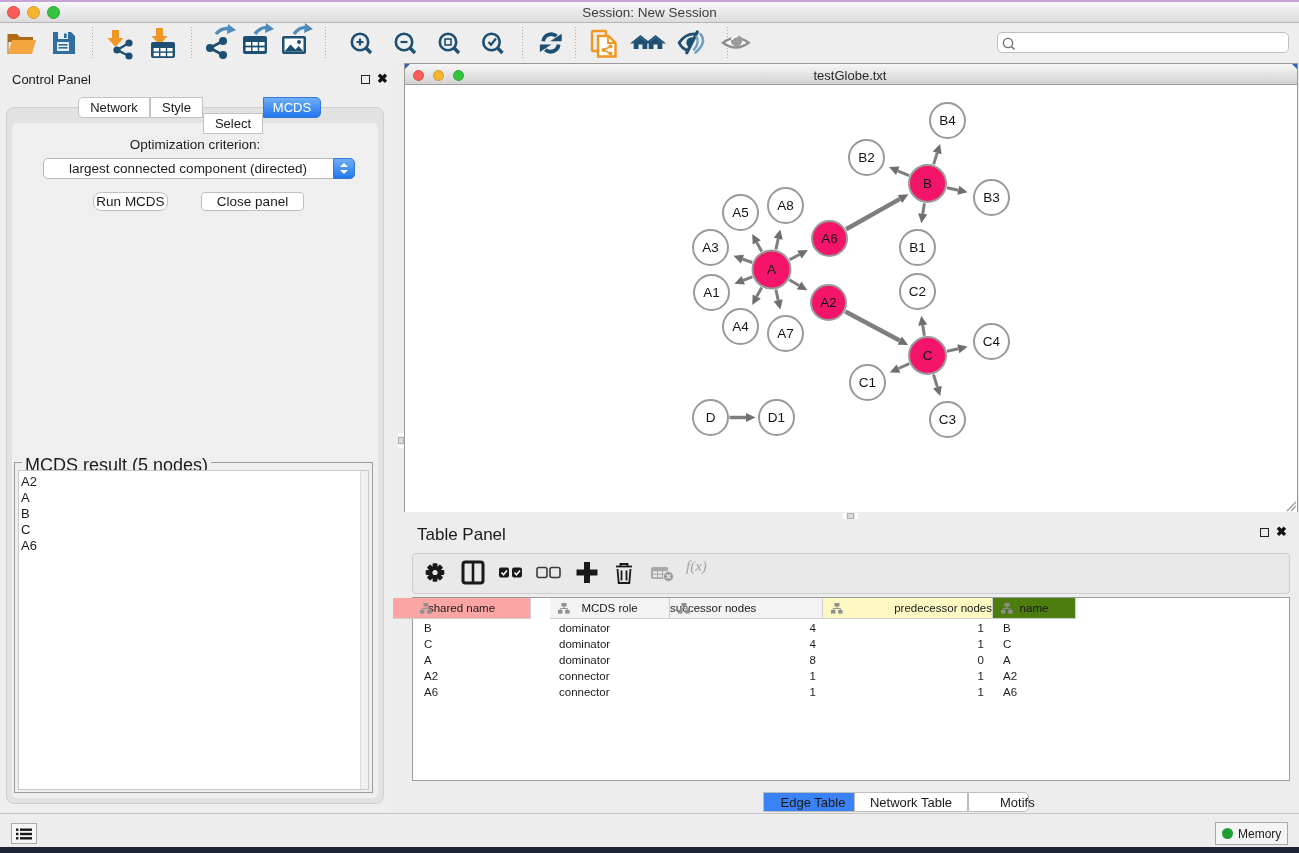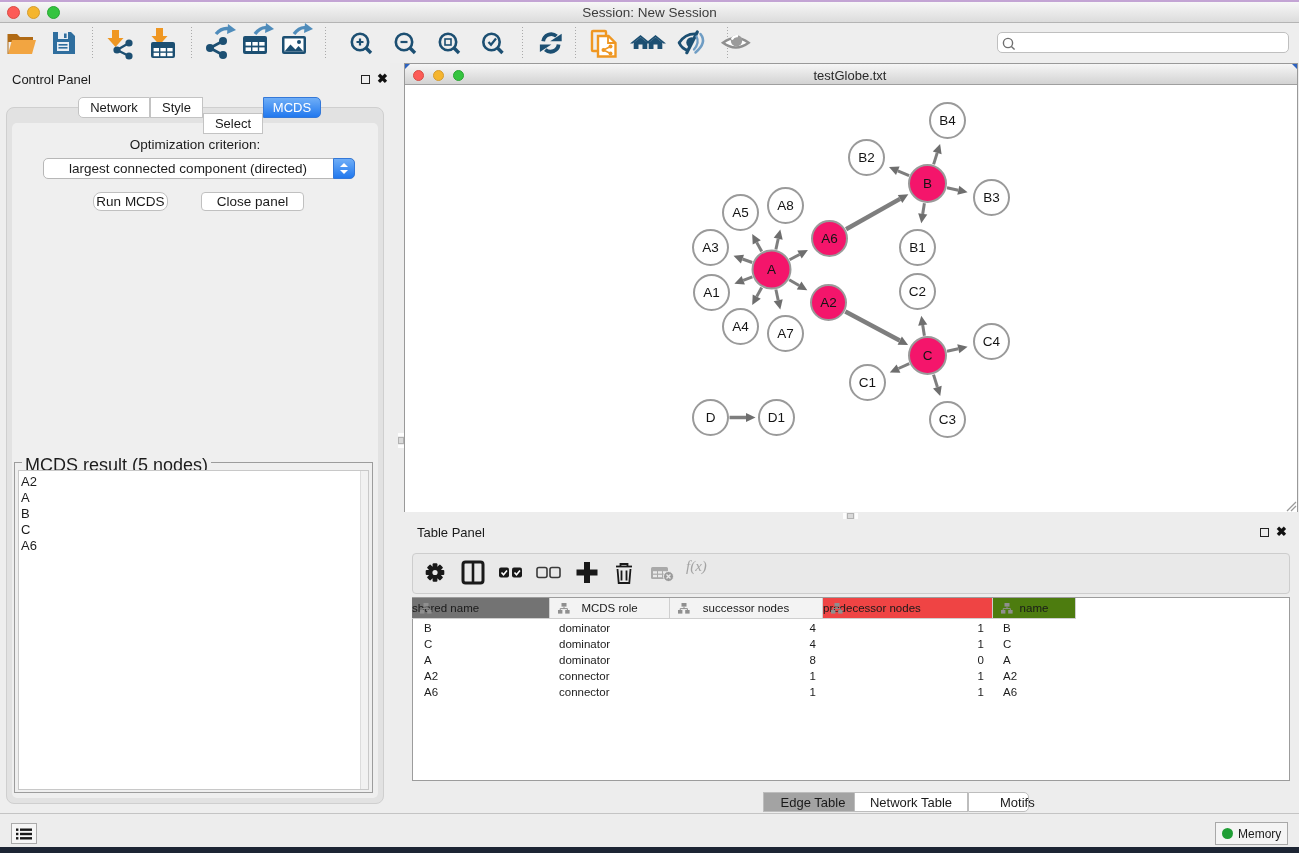--- a/index.html
+++ b/index.html
@@ -246,21 +246,21 @@
   </div>
 <div class="abs" style="left:397.5px;top:433px;width:6px;height:3px;background:#fdfdfd;"></div>
 <div class="abs" style="left:397.5px;top:436.5px;width:6px;height:7px;background:#d9d9d9;border:1px solid #b2b2b2;"></div>
 <div class="abs" style="left:397.5px;top:444.5px;width:6px;height:3px;background:#fdfdfd;"></div>
 <div class="abs" style="left:843px;top:512.5px;width:3px;height:6px;background:#fdfdfd;"></div>
 <div class="abs" style="left:846.5px;top:512.5px;width:7px;height:6px;background:#d9d9d9;border:1px solid #b2b2b2;"></div>
 <div class="abs" style="left:854.5px;top:512.5px;width:3px;height:6px;background:#fdfdfd;"></div>
 <svg class="abs" style="left:1286px;top:501px;" width="11" height="11">
     <path d="M10 1 L1 10 M10 5 L5 10" stroke="#9a9a9a" stroke-width="1.3"></path>
   </svg>
-<div class="txt" style="left:417px;top:525px;font-size:13px;color:#1a1a1a;">Table Panel</div>
+<div class="txt" style="left:417px;top:525px;font-size:17px;color:#1a1a1a;">Table Panel</div>
 <div style="position:absolute;left:1260px;top:528px;width:9px;height:9px;border:1.6px solid #222;box-sizing:border-box;"></div>
 <div style="position:absolute;left:1276px;top:524px;width:14px;height:14px;font-weight:bold;font-size:13px;color:#111;">✖</div>
 <div class="abs" style="left:411.5px;top:553px;width:878px;height:41px;background:#e9e9e9;border:1px solid #cdcdcd;border-radius:4px;"></div>
 <svg class="abs" style="left:411px;top:553px;" width="320" height="41">
 <g fill="#191919">
       <circle cx="24" cy="19.5" r="6.2"></circle>
 <rect x="21.6" y="10.2" width="4.8" height="4.6" rx="1" transform="rotate(0 24 19.5)"></rect>
 <rect x="21.6" y="10.2" width="4.8" height="4.6" rx="1" transform="rotate(45 24 19.5)"></rect>
 <rect x="21.6" y="10.2" width="4.8" height="4.6" rx="1" transform="rotate(90 24 19.5)"></rect>
 <rect x="21.6" y="10.2" width="4.8" height="4.6" rx="1" transform="rotate(135 24 19.5)"></rect>
@@ -298,48 +298,48 @@
         <rect x="242" y="21.8" width="4" height="2.4"></rect>
         <rect x="247" y="21.8" width="4" height="2.4"></rect>
         <rect x="252" y="21.8" width="3.5" height="2.4"></rect>
       </g>
       <circle cx="257.5" cy="23.5" r="5" fill="#9a9a9a" stroke="#e9e9e9" stroke-width="1"></circle>
       <path d="M255.5 21.5 l4 4 M259.5 21.5 l-4 4" stroke="#e9e9e9" stroke-width="1.4"></path>
     </g>
 </svg>
 <div class="txt" style="left:686px;top:558px;font-size:15px;color:#a3a3a3;font-family:'Liberation Serif',serif;font-style:italic;">f(x)</div>
 <div class="abs" style="left:411.5px;top:597px;width:878px;height:184px;background:#fff;border:1px solid #9c9c9c;"></div>
-<div class="abs" style="left:412px;top:598px;width:138px;height:21px;background:#737373;border-right:1px solid #cfcfcf;border-bottom:1px solid #cfcfcf;font-size:11.5px;color:#1a1a1a;text-align:left;line-height:21px;">shared name</div>
+<div class="abs" style="left:393px;top:598px;width:138px;height:21px;background:#fca5a5;border-right:1px solid #cfcfcf;border-bottom:1px solid #cfcfcf;font-size:11.5px;color:#1a1a1a;text-align:center;line-height:21px;">shared name</div>
 <svg width="12" height="11" style="position:absolute;left:420px;top:603px;">
     <g fill="#8f8f8f">
       <rect x="3.5" y="0" width="5" height="3.6"></rect>
       <rect x="0" y="7" width="4.4" height="3.6"></rect>
       <rect x="7.2" y="7" width="4.4" height="3.6"></rect>
       <path d="M6 3.6 v2 M2.2 7 v-1.4 h7.2 V7" stroke="#8f8f8f" stroke-width="1" fill="none"></path>
     </g>
   </svg>
 <div class="abs" style="left:550px;top:598px;width:120px;height:21px;background:#f3f3f3;border-right:1px solid #cfcfcf;border-bottom:1px solid #cfcfcf;font-size:11.5px;color:#1a1a1a;text-align:center;line-height:21px;">MCDS role</div>
 <svg width="12" height="11" style="position:absolute;left:558px;top:603px;">
     <g fill="#8f8f8f">
       <rect x="3.5" y="0" width="5" height="3.6"></rect>
       <rect x="0" y="7" width="4.4" height="3.6"></rect>
       <rect x="7.2" y="7" width="4.4" height="3.6"></rect>
       <path d="M6 3.6 v2 M2.2 7 v-1.4 h7.2 V7" stroke="#8f8f8f" stroke-width="1" fill="none"></path>
     </g>
   </svg>
-<div class="abs" style="left:670px;top:598px;width:153px;height:21px;background:#f3f3f3;border-right:1px solid #cfcfcf;border-bottom:1px solid #cfcfcf;font-size:11.5px;color:#1a1a1a;text-align:center;line-height:21px;">successor nodes</div>
+<div class="abs" style="left:670px;top:598px;width:153px;height:21px;background:#f3f3f3;border-right:1px solid #cfcfcf;border-bottom:1px solid #cfcfcf;font-size:11.5px;color:#1a1a1a;line-height:21px;">successor nodes</div>
 <svg width="12" height="11" style="position:absolute;left:678px;top:603px;">
     <g fill="#8f8f8f">
       <rect x="3.5" y="0" width="5" height="3.6"></rect>
       <rect x="0" y="7" width="4.4" height="3.6"></rect>
       <rect x="7.2" y="7" width="4.4" height="3.6"></rect>
       <path d="M6 3.6 v2 M2.2 7 v-1.4 h7.2 V7" stroke="#8f8f8f" stroke-width="1" fill="none"></path>
     </g>
   </svg>
-<div class="abs" style="left:823px;top:598px;width:170px;height:21px;background:#ef4444;border-right:1px solid #cfcfcf;border-bottom:1px solid #cfcfcf;font-size:11.5px;color:#1a1a1a;text-align:left;line-height:21px;">predecessor nodes</div>
+<div class="abs" style="left:823px;top:598px;width:170px;height:21px;background:#fef9c3;border-right:1px solid #cfcfcf;border-bottom:1px solid #cfcfcf;font-size:11.5px;color:#1a1a1a;text-align:right;line-height:21px;">predecessor nodes</div>
 <svg width="12" height="11" style="position:absolute;left:831px;top:603px;">
     <g fill="#8f8f8f">
       <rect x="3.5" y="0" width="5" height="3.6"></rect>
       <rect x="0" y="7" width="4.4" height="3.6"></rect>
       <rect x="7.2" y="7" width="4.4" height="3.6"></rect>
       <path d="M6 3.6 v2 M2.2 7 v-1.4 h7.2 V7" stroke="#8f8f8f" stroke-width="1" fill="none"></path>
     </g>
   </svg>
 <div class="abs" style="left:993px;top:598px;width:83px;height:21px;background:#4d7c0f;border-right:1px solid #cfcfcf;border-bottom:1px solid #cfcfcf;font-size:11.5px;color:#1a1a1a;text-align:center;line-height:21px;">name</div>
 <svg width="12" height="11" style="position:absolute;left:1001px;top:603px;">
@@ -369,21 +369,21 @@
 <div class="txt" style="left:559px;top:670px;font-size:11.5px;">connector</div>
 <div class="abs" style="left:700px;top:670px;width:116px;text-align:right;font-size:11.5px;color:#1c1c1c;">1</div>
 <div class="abs" style="left:860px;top:670px;width:124px;text-align:right;font-size:11.5px;color:#1c1c1c;">1</div>
 <div class="txt" style="left:1003px;top:670px;font-size:11.5px;">A2</div>
 <div class="txt" style="left:424px;top:686px;font-size:11.5px;">A6</div>
 <div class="txt" style="left:559px;top:686px;font-size:11.5px;">connector</div>
 <div class="abs" style="left:700px;top:686px;width:116px;text-align:right;font-size:11.5px;color:#1c1c1c;">1</div>
 <div class="abs" style="left:860px;top:686px;width:124px;text-align:right;font-size:11.5px;color:#1c1c1c;">1</div>
 <div class="txt" style="left:1003px;top:686px;font-size:11.5px;">A6</div>
 <div class="abs" style="left:672px;top:792px;width:91px;height:20px;background:linear-gradient(#5ba5f7,#2e87f0);border:1px solid #3478d8;border-radius:5px 0 0 5px;color:#ffffff;font-size:13px;text-align:center;line-height:19px;margin-top:48px;">Node Table</div>
-<div class="abs" style="left:763px;top:792px;width:100px;height:20px;background:#a3a3a3;border:1px solid #bdbdbd;color:#1a1a1a;font-size:13px;text-align:center;line-height:19px;">Edge Table</div>
+<div class="abs" style="left:763px;top:792px;width:100px;height:20px;background:#3b82f6;border:1px solid #bdbdbd;color:#1a1a1a;font-size:13px;text-align:center;line-height:19px;">Edge Table</div>
 <div class="abs" style="left:854px;top:792px;width:114px;height:20px;background:#ffffff;border:1px solid #bdbdbd;color:#1a1a1a;font-size:13px;text-align:center;line-height:19px;">Network Table</div>
 <div class="abs" style="left:968px;top:792px;width:61px;height:20px;background:#ffffff;border:1px solid #bdbdbd;border-radius:0 5px 5px 0;color:#1a1a1a;font-size:13px;text-align:center;line-height:19px;padding-left:31px;">Motifs</div>
 <div class="abs" style="left:0;top:813px;width:1299px;height:1px;background:#c4c4c4;"></div>
 <div class="abs" style="left:0;top:814px;width:1299px;height:33px;background:#ededed;"></div>
 <div class="abs" style="left:11px;top:823px;width:26px;height:21px;background:#f6f6f6;border:1px solid #ababab;"></div>
 <svg class="abs" style="left:16px;top:828px;" width="16" height="12">
     <g fill="#191919">
       <rect x="0" y="0.5" width="2.4" height="2.4"></rect>
       <rect x="4" y="0.5" width="12" height="2.4"></rect>
       <rect x="0" y="4.8" width="2.4" height="2.4"></rect>

